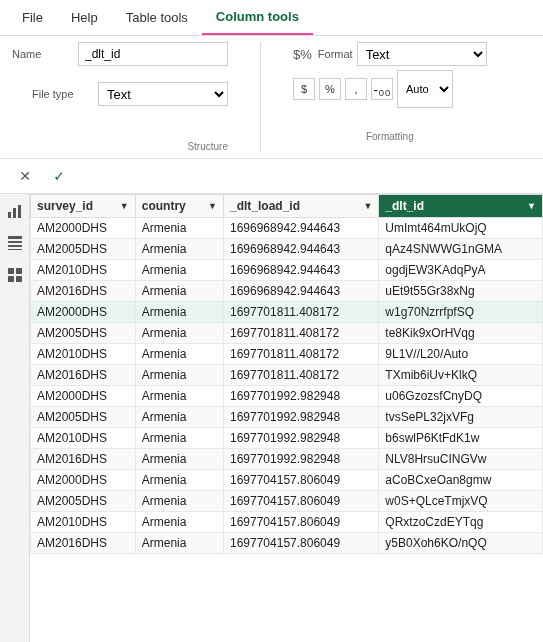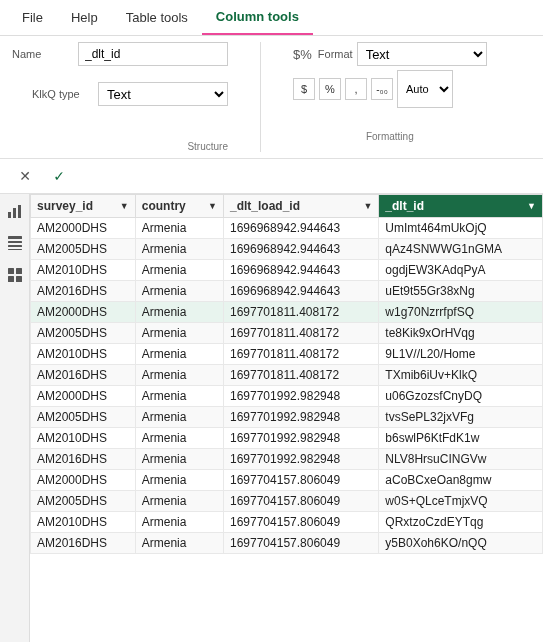--- a/index.html
+++ b/index.html
@@ -221,21 +221,21 @@
 </div>
 
 <div class="ribbon">
 
   <div class="ribbon-group">
     <div class="ribbon-row">
       <span class="ribbon-label">Name</span>
       <input class="ribbon-input" type="text" value="_dlt_id" style="">
     </div>
     <div class="ribbon-row">
-      <span class="ribbon-label">KlkQ type</span>
+      <span class="ribbon-label">File type</span>
       <select class="ribbon-select">
         <option>Text</option>
       </select>
     </div>
     <div class="ribbon-section-label">Structure</div>
   </div>
 
   <div class="ribbon-divider"></div>
 
   <div class="format-group">
@@ -243,21 +243,21 @@
       <span style="font-size:13px;color:#555;margin-right:2px;">$%</span>
       <span class="ribbon-label" style="min-width:auto;">Format</span>
       <select class="ribbon-select" style="width:130px;">
         <option>Text</option>
       </select>
     </div>
     <div class="format-row">
       <div class="format-icon-btn">$</div>
       <div class="format-icon-btn">%</div>
       <div class="format-icon-btn">,</div>
-      <div class="format-icon-btn" style="font-size:10px;">-₀₀</div>
+      <div class="format-icon-btn" style="font-size:15px;">-₀₀</div>
       <select class="format-auto-select">
         <option>Auto</option>
       </select>
     </div>
     <div class="ribbon-section-label">Formatting</div>
   </div>
 </div>
 
 <div class="toolbar">
   <button class="toolbar-btn">✕</button>
@@ -356,21 +356,21 @@
           <tr>
             <td>AM2005DHS</td>
             <td>Armenia</td>
             <td>1697701811.408172</td>
             <td>te8Kik9xOrHVqg</td>
           </tr>
           <tr>
             <td>AM2010DHS</td>
             <td>Armenia</td>
             <td>1697701811.408172</td>
-            <td>9L1V//L20/Home</td>
+            <td>9L1V//L20/Auto</td>
           </tr>
           <tr>
             <td>AM2016DHS</td>
             <td>Armenia</td>
             <td>1697701811.408172</td>
             <td>TXmib6iUv+KlkQ</td>
           </tr>
           <tr>
             <td>AM2000DHS</td>
             <td>Armenia</td>

